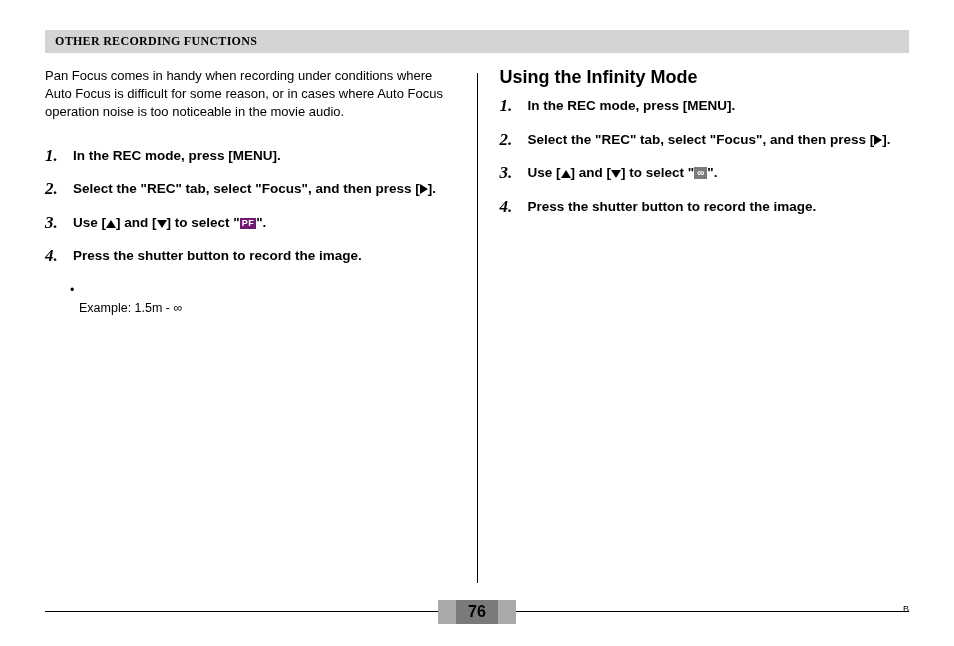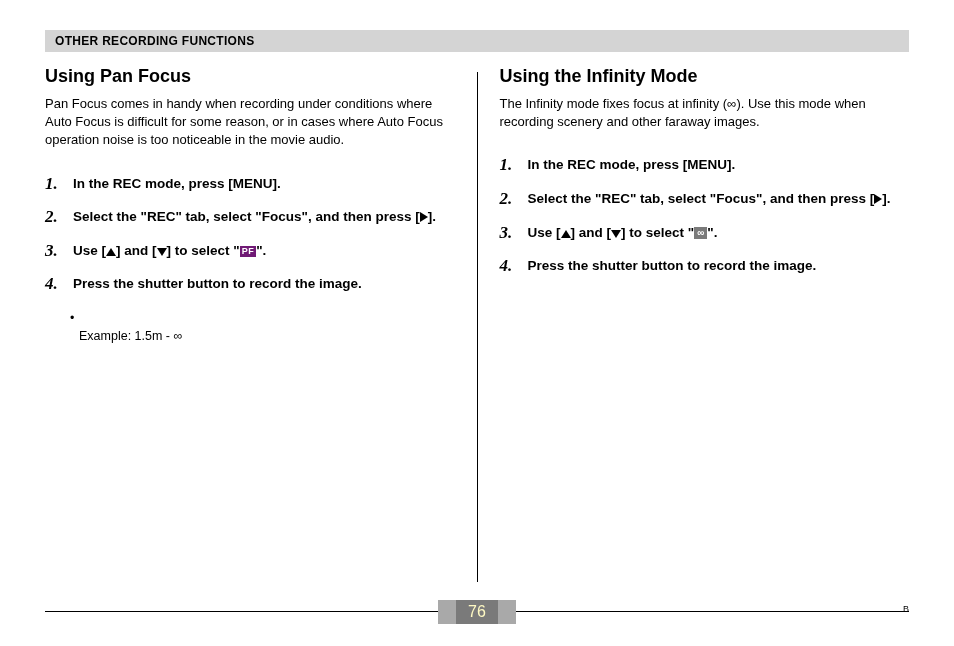--- a/index.html
+++ b/index.html
@@ -9,20 +9,21 @@
     width: 954px;
     height: 646px;
     padding: 30px 45px 0 45px;
   }
   .header-bar {
     background: #d4d4d4;
     font-weight: bold;
     font-size: 12px;
     padding: 4px 10px;
     letter-spacing: 0.3px;
+    font-family: Liberation Serif, serif;
   }
   .columns {
     display: flex;
     margin-top: 14px;
     gap: 0;
   }
   .col {
     flex: 1;
     padding-right: 22px;
   }
@@ -145,22 +146,22 @@
     background: #a9a9a9;
   }
   .footer-num {
     position: absolute;
     top: 0;
     left: 50%;
     transform: translateX(-50%);
     width: 42px;
     height: 24px;
     background: #7a7a7a;
-    color: #fef9c3;
-    font-weight: normal;
+    color: #000000;
+    font-weight: bold;
     font-size: 16px;
     text-align: center;
     line-height: 24px;
   }
   .footer-b {
     position: absolute;
     right: 45px;
     top: 4px;
     font-size: 9px;
   }
@@ -170,21 +171,20 @@
 
 <div class="page">
 
   <div class="header-bar">
     <span>OTHER RECORDING FUNCTIONS</span>
   </div>
 
   <div class="columns">
 
     <div class="col">
-      <h2>Using Pan Focus</h2>
       <p class="intro">Pan Focus comes in handy when recording under conditions where Auto Focus is difficult for some reason, or in cases where Auto Focus operation noise is too noticeable in the movie audio.</p>
 
       <ol class="steps">
         <li>
           <span>In the REC mode, press [MENU].</span>
         </li>
         <li>
           <span>Select the "REC" tab, select "Focus", and then press [</span><span class="tri tri-right"></span><span>].</span>
         </li>
         <li>
@@ -199,23 +199,20 @@
         <div class="note-body">
           <span class="note-example">Example: 1.5m - ∞</span>
         </div>
       </div>
     </div>
 
     <div class="divider"></div>
 
     <div class="col right">
       <h2>Using the Infinity Mode</h2>
-      <p class="intro">
-        <span>The Infinity mode fixes focus at infinity (</span><span>∞</span><span>). Use this mode when recording scenery and other faraway images.</span>
-      </p>
 
       <ol class="steps">
         <li>
           <span>In the REC mode, press [MENU].</span>
         </li>
         <li>
           <span>Select the "REC" tab, select "Focus", and then press [</span><span class="tri tri-right"></span><span>].</span>
         </li>
         <li>
           <span>Use [</span><span class="tri tri-up"></span><span>] and [</span><span class="tri tri-down"></span><span>] to select "</span><span class="inf-icon">∞</span><span>".</span>

